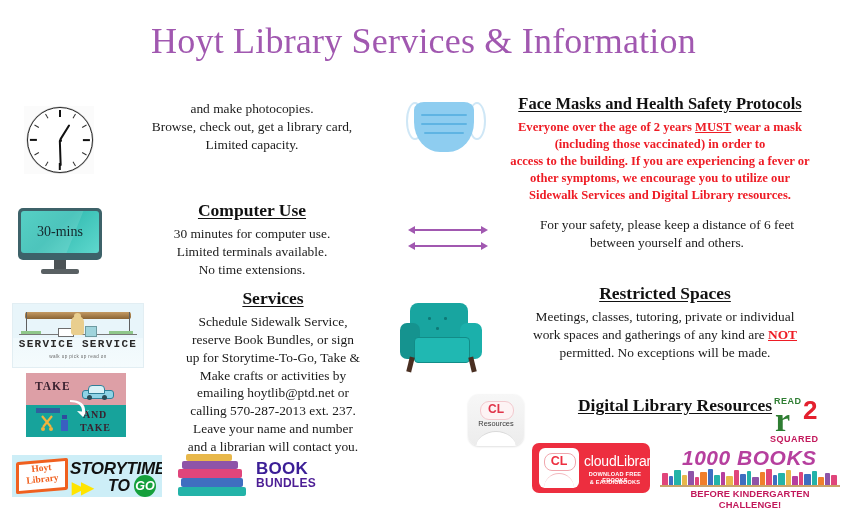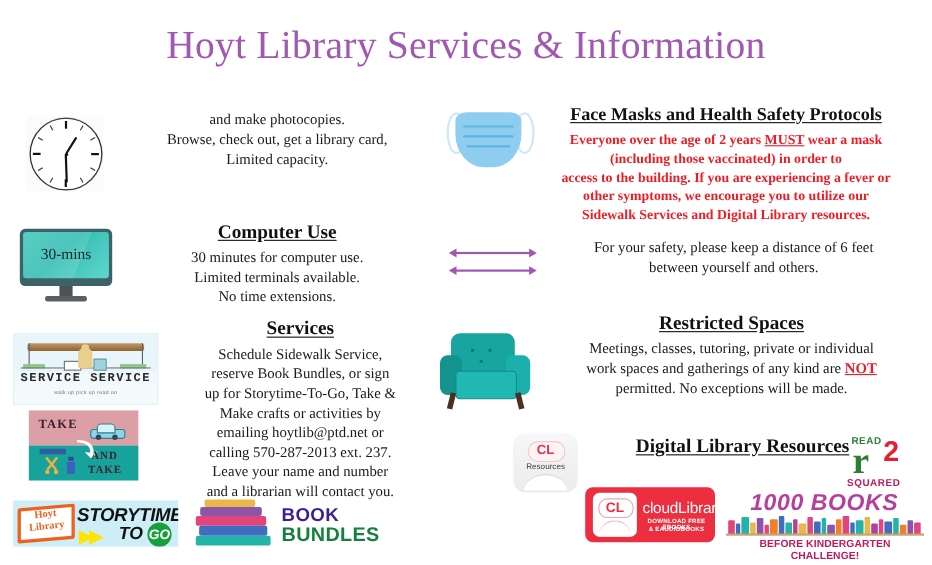--- a/index.html
+++ b/index.html
@@ -111,21 +111,21 @@
     background:#15a03c;color:#fff;font-family:"Liberation Sans",sans-serif;font-size:12.5px;
     font-weight:bold;text-align:center;line-height:22px;font-style:italic;}
 
   
   .bundles{position:absolute;left:178px;top:452px;width:160px;height:48px;}
   .bb-stack{position:absolute;left:0;top:2px;width:72px;height:44px;}
   .bb-bk{position:absolute;border-radius:2px;}
   .bb-txt1{position:absolute;left:78px;top:7px;font-family:"Liberation Sans",sans-serif;
     font-size:17px;font-weight:bold;color:#3b1e96;letter-spacing:.3px;}
   .bb-txt2{position:absolute;left:78px;top:24px;font-family:"Liberation Sans",sans-serif;
-    font-size:18px;font-weight:bold;color:#15803d;letter-spacing:.3px;}
+    font-size:12px;font-weight:bold;color:#4c1d95;letter-spacing:.3px;}
 
   
   .mask{position:absolute;left:404px;top:98px;width:80px;height:62px;}
   .mask-body{position:absolute;left:10px;top:4px;width:60px;height:50px;
     background:#8ecdf0;border-radius:10px 10px 26px 26px / 8px 8px 30px 30px;}
   .mask-line{position:absolute;left:17px;height:2px;width:46px;border-radius:2px;background:#5fb4e3;}
   .mask-ear{position:absolute;top:4px;width:14px;height:34px;border:2.6px solid #cfe7f6;border-radius:50%;background:transparent;}
 
   
   .arrows{position:absolute;left:404px;top:222px;width:90px;height:36px;}

